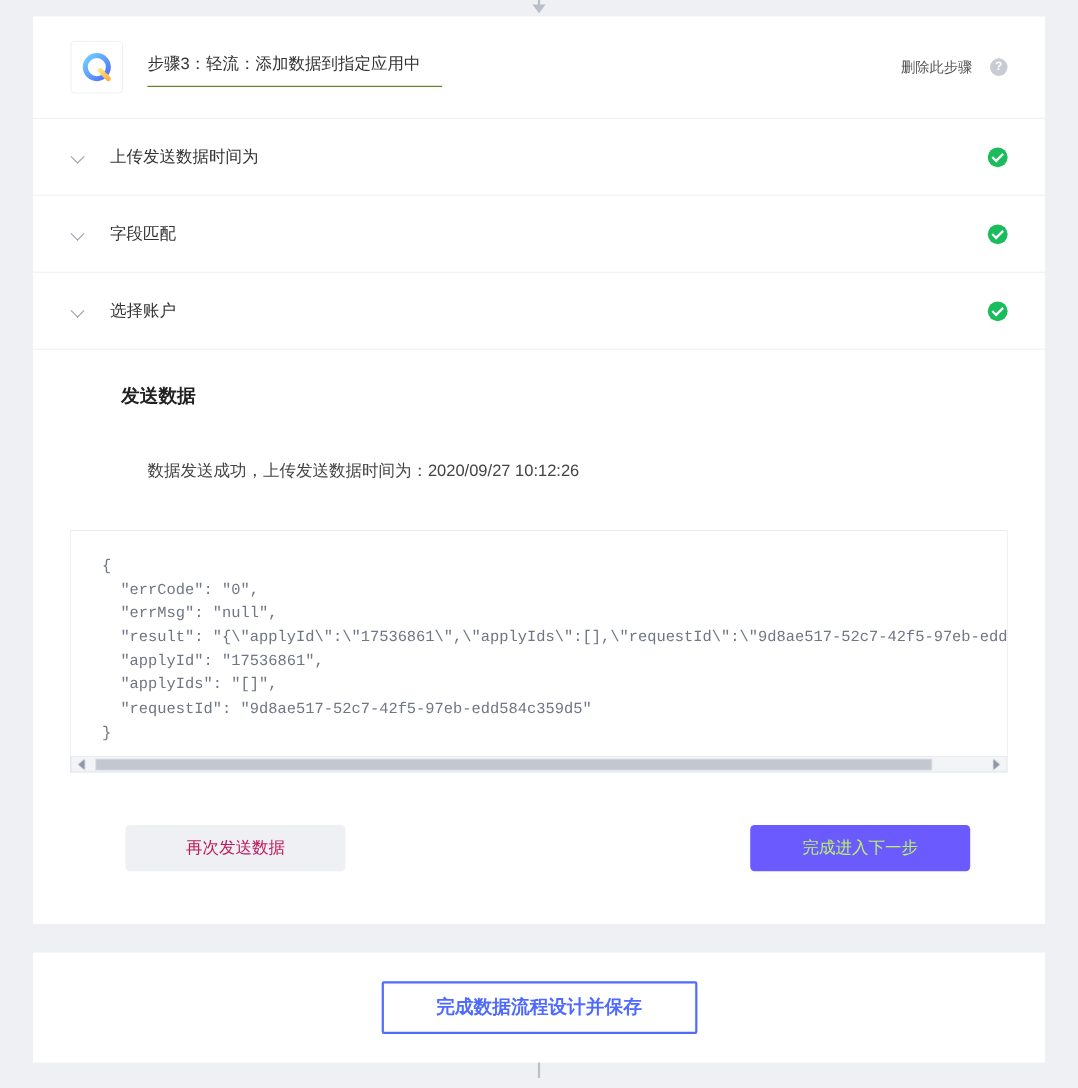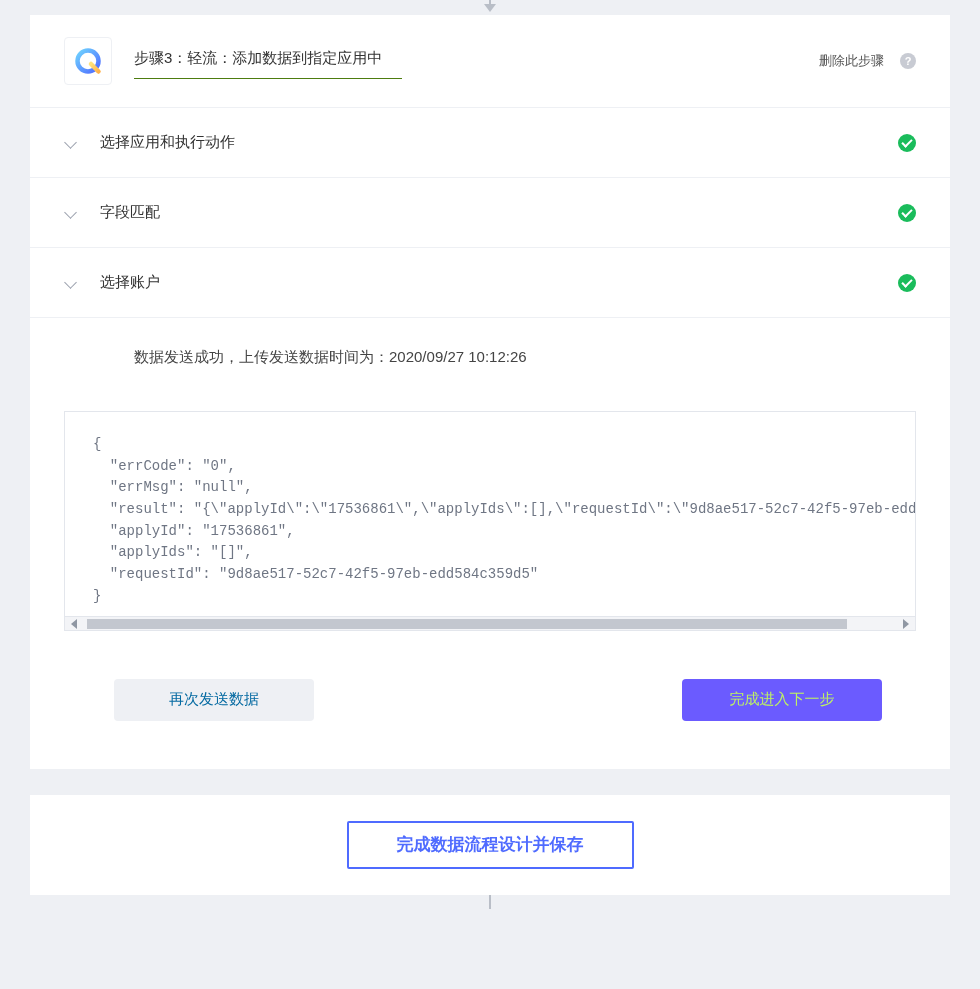--- a/index.html
+++ b/index.html
@@ -77,21 +77,21 @@
   }
   .hscroll-fake .arrow-l{left:6px;border-right:6px solid #8f97a3;}
   .hscroll-fake .arrow-r{right:6px;border-left:6px solid #8f97a3;}
   .btn-row{
     display:flex;justify-content:space-between;padding:48px 68px 48px 84px;
   }
   .btn{
     height:42px;min-width:200px;border-radius:4px;display:flex;align-items:center;justify-content:center;
     font-size:15px;cursor:pointer;border:none;
   }
-  .btn-grey{background:#eef0f4;color:#0369a1;}
+  .btn-grey{background:#eef0f4;color:#be185d;}
   .btn-primary{background:#6b5bff;color:#bef264;}
   .gap-strip{height:26px;background:#eef0f4;width:920px;margin:0 auto;}
   .finish-area{
     background:#fff;width:920px;margin:0 auto;padding:26px 0;display:flex;justify-content:center;
   }
   .btn-outline{
     height:48px;padding:0 48px;border:2px solid #4f6bff;color:#4f6bff;background:#fff;
     font-size:17px;font-weight:600;display:flex;align-items:center;border-radius:2px;cursor:pointer;
   }
   .connector-bottom{position:relative;height:14px;}
@@ -128,37 +128,38 @@
         <div class="step-title">步骤3：轻流：添加数据到指定应用中</div>
       </div>
       <div class="delete-step">
         <span>删除此步骤</span>
         <span class="help-dot">?</span>
       </div>
     </div>
 
     <div class="section-row">
       <div class="chev"></div>
-      <div class="section-label">选择应用和执行动作</div>
+      <div class="section-label">上传发送数据时间为</div>
       <div class="check"></div>
     </div>
 
     <div class="section-row">
       <div class="chev"></div>
       <div class="section-label">字段匹配</div>
       <div class="check"></div>
     </div>
 
     <div class="section-row">
       <div class="chev"></div>
       <div class="section-label">选择账户</div>
       <div class="check"></div>
     </div>
 
     <div class="send-body">
+      <div class="send-title">发送数据</div>
       <div class="send-status">
         <span>数据发送成功，上传发送数据时间为：</span><span>2020/09/27 10:12:26</span>
       </div>
     </div>
 
     <div class="code-box">{
   "errCode": "0",
   "errMsg": "null",
   "result": "{\"applyId\":\"17536861\",\"applyIds\":[],\"requestId\":\"9d8ae517-52c7-42f5-97eb-edd584c35
   "applyId": "17536861",

